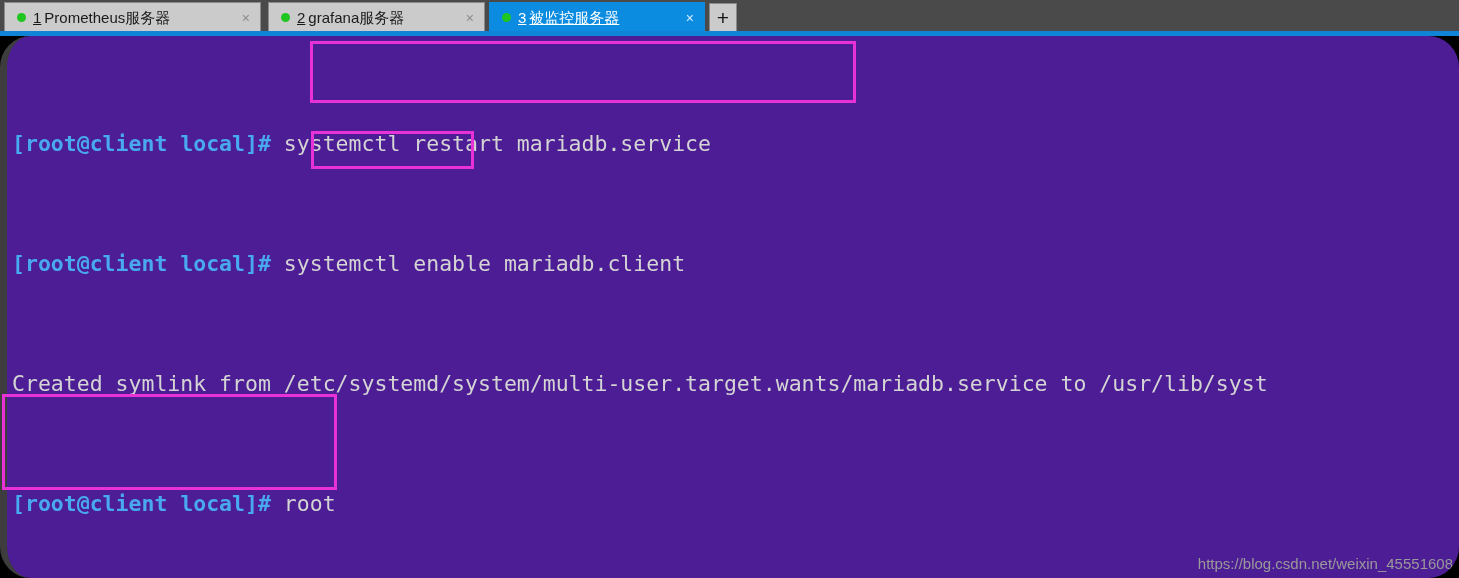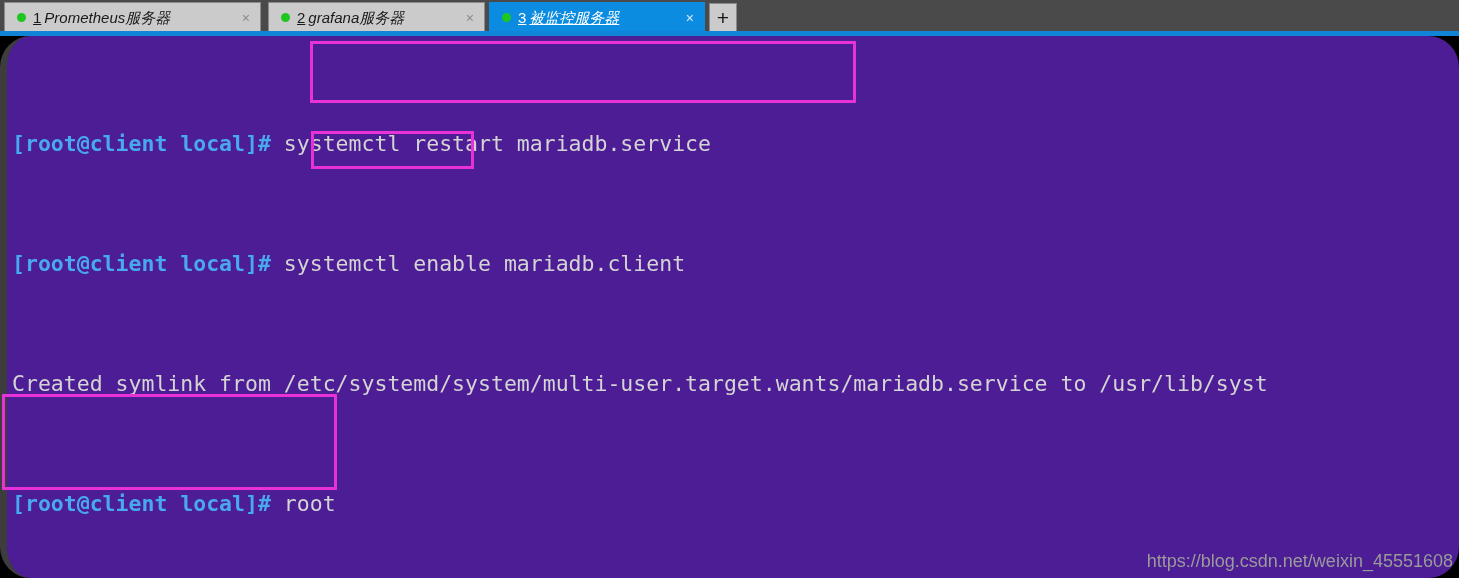--- a/index.html
+++ b/index.html
@@ -53,21 +53,20 @@
   .tab .num {
     text-decoration: underline;
     font-size: 15px;
     margin-right: 3px;
     line-height: 1;
   }
   .tab .label {
     font-size: 15px;
     white-space: nowrap;
     line-height: 1;
-    font-style: italic;
   }
   .tab.active .label,
   .tab.active .num {
     text-decoration: underline;
   }
   .tab .close {
     margin-left: auto;
     margin-right: 10px;
     font-size: 14px;
     color: #8c8c8c;
@@ -146,21 +145,21 @@
   #box-systemctl { left: 310px; top: 41px;  width: 546px; height: 62px; }
   #box-mysql     { left: 311px; top: 131px; width: 163px; height: 38px; }
   #box-prompt    { left: 2px;   top: 394px; width: 335px; height: 96px; }
 
   
   #watermark {
     position: absolute;
     right: 6px;
     bottom: 6px;
     font-family: "Liberation Sans", sans-serif;
-    font-size: 18px;
+    font-size: 15px;
     color: #9a9a9a;
     white-space: nowrap;
   }
 </style>
 </head>
 <body>
 
 <div id="tabbar">
 
   <div class="tab" id="tab1">

